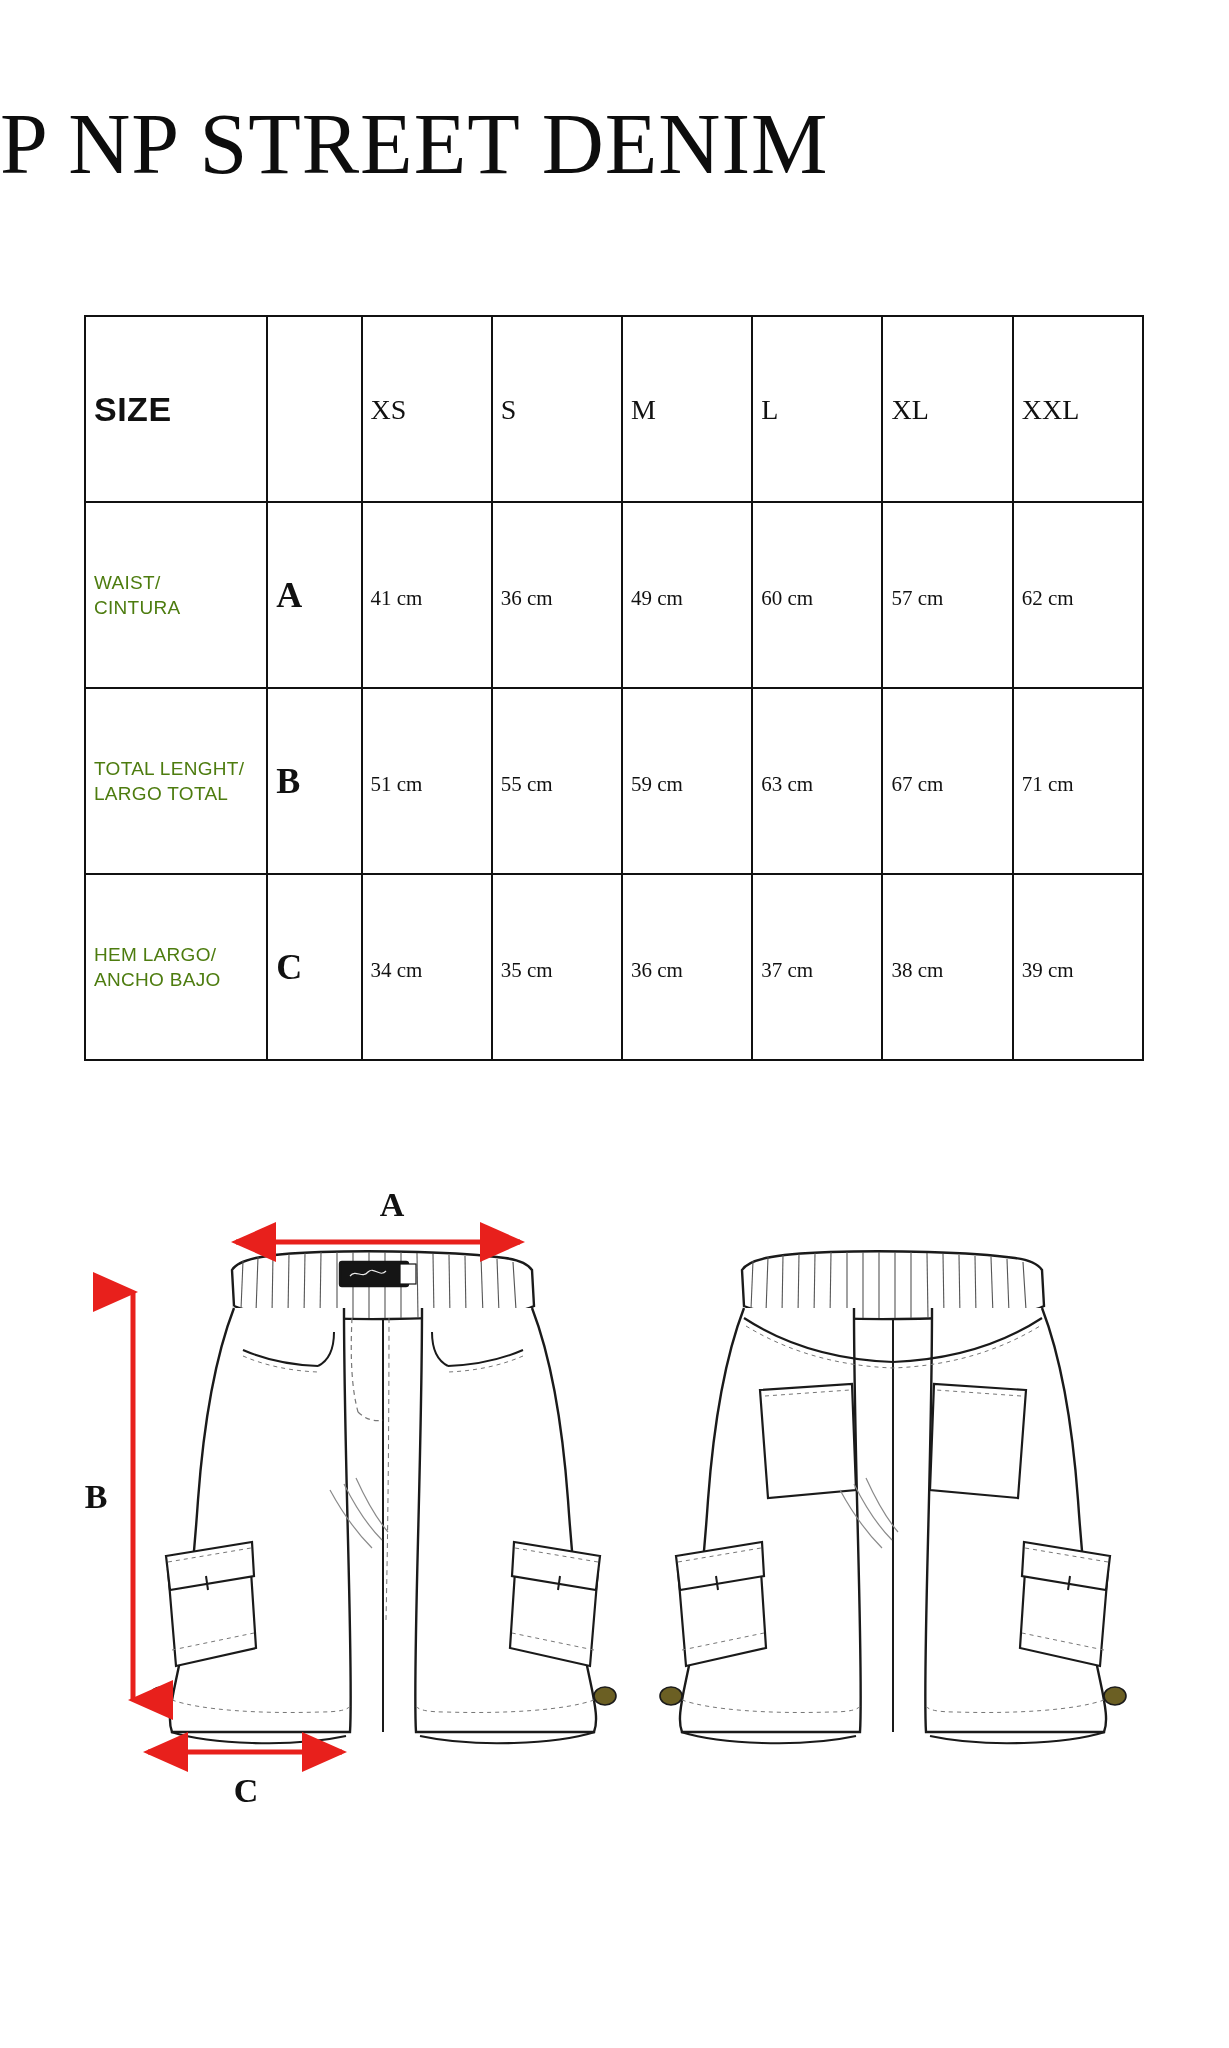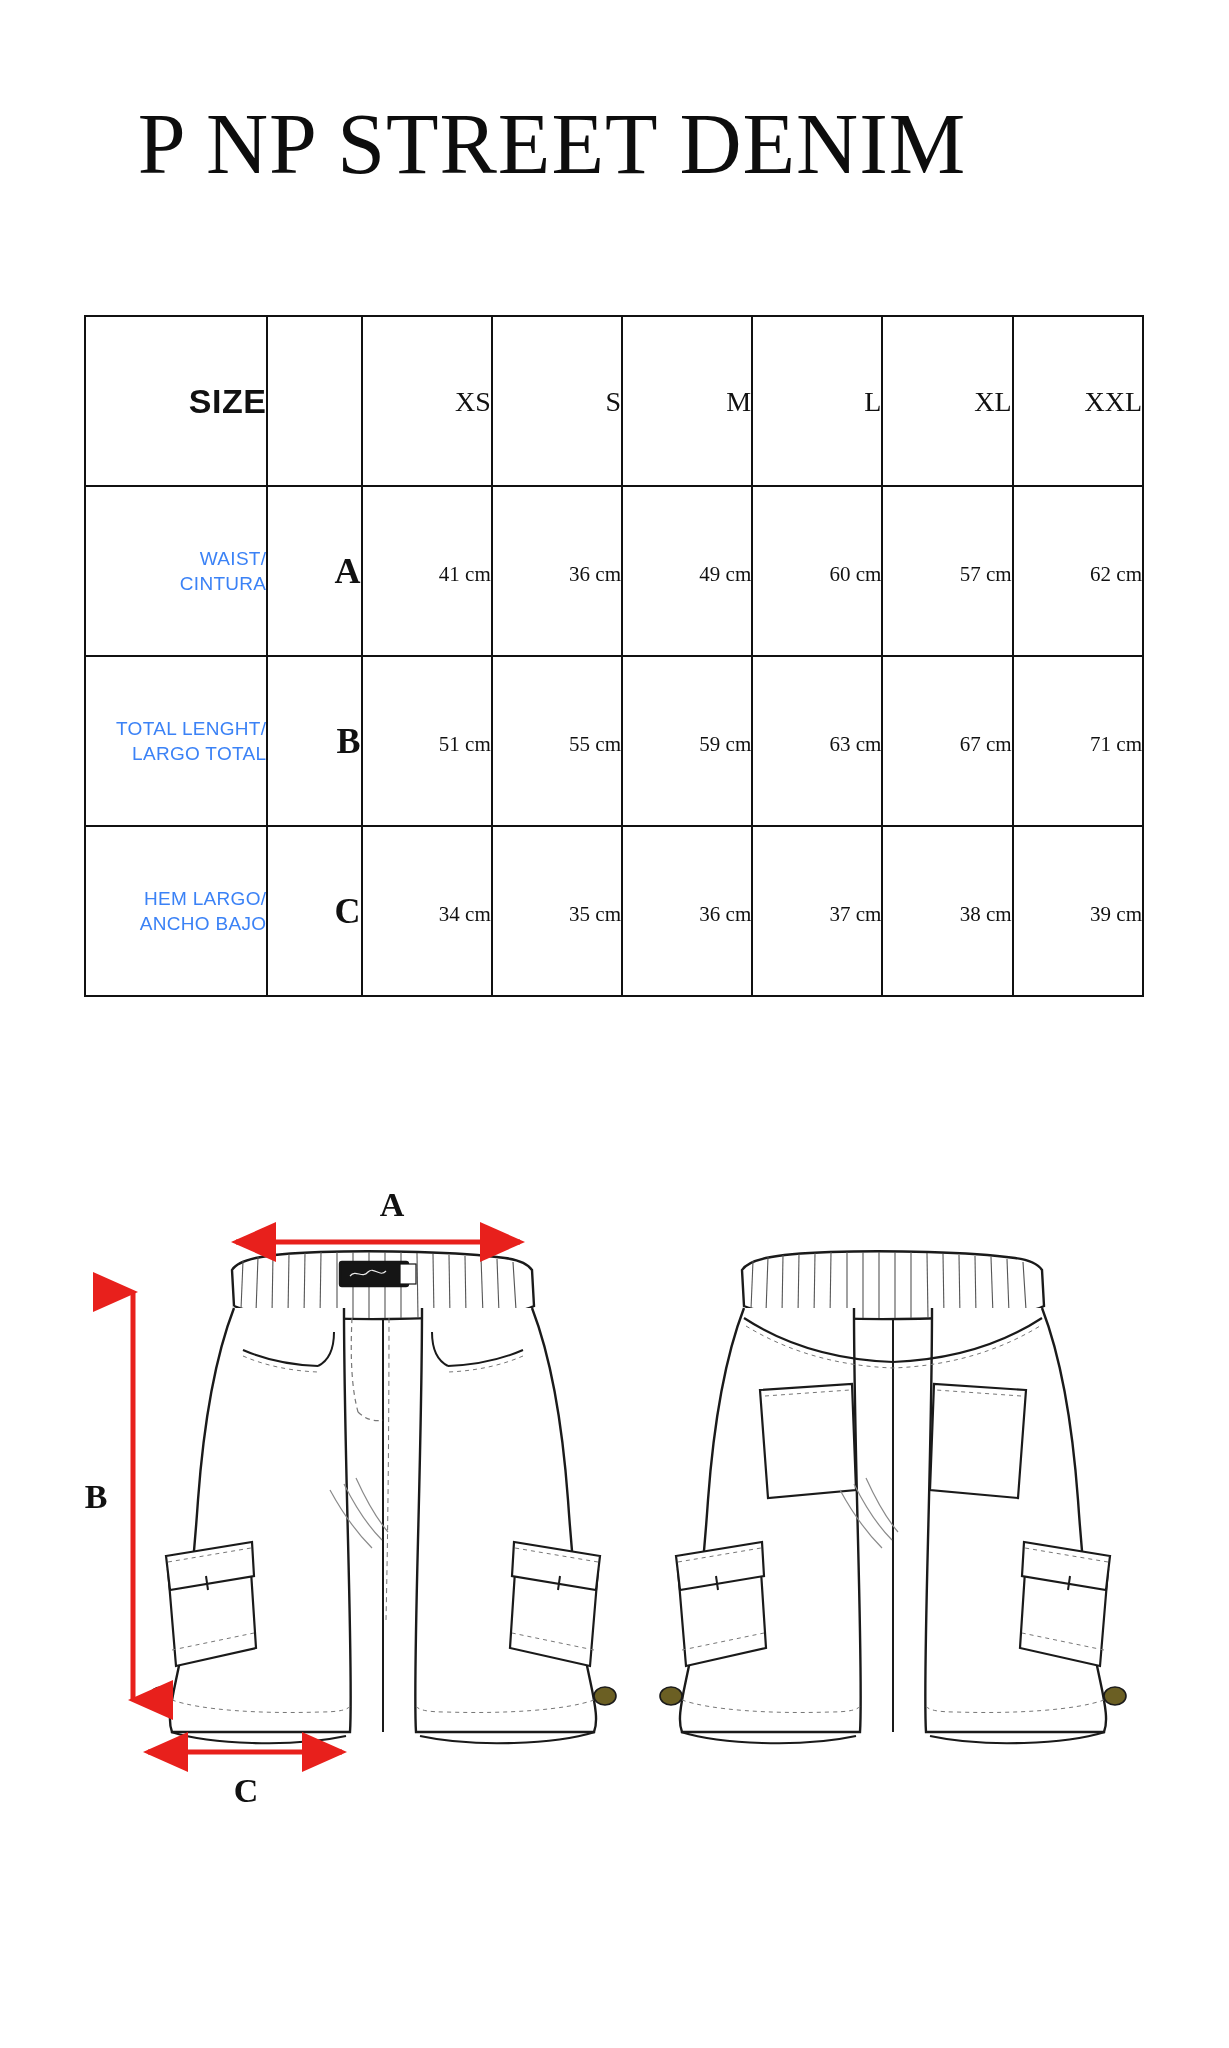--- a/index.html
+++ b/index.html
@@ -15,21 +15,21 @@
     color: #111111;
     overflow: hidden;
   }
 
   
   .title {
     position: absolute;
     top: 96px;
     left: 0;
     width: 1104px;
-    text-align: center;
+    text-align: left;
     font-family: "Liberation Serif", serif;
     font-size: 86px;
     line-height: 96px;
     letter-spacing: 1px;
     color: #0d0d0d;
     white-space: nowrap;
   }
 
   
   .table-wrap {
@@ -38,26 +38,26 @@
     top: 315px;
     width: 1060px;
   }
   table.size-table {
     border-collapse: collapse;
     width: 1060px;
     table-layout: fixed;
   }
   table.size-table td, table.size-table th {
     border: 2px solid #111111;
-    text-align: right;
+    text-align: left;
     vertical-align: middle;
     font-family: "Liberation Serif", serif;
     font-size: 30px;
     color: #111111;
-    padding: 0;
+    padding: 8px;
   }
   .col-label  { width: 182px; }
   .col-key    { width: 94px;  }
   .col-size   { width: 130px; }
 
   .row-head td { height: 168px; }
   .row-data td { height: 168px; }
 
   .size-word {
     font-family: "Liberation Sans", sans-serif;
@@ -68,21 +68,21 @@
   .size-name {
     font-family: "Liberation Serif", serif;
     font-size: 28px;
     font-weight: normal;
   }
   .meas-label {
     font-family: "Liberation Sans", sans-serif;
     font-size: 19px;
     line-height: 25px;
     letter-spacing: 0.3px;
-    color: #3b82f6;
+    color: #4d7c0f;
   }
   .meas-key {
     font-family: "Liberation Serif", serif;
     font-weight: bold;
     font-size: 36px;
   }
   .meas-val {
     font-family: "Liberation Serif", serif;
     font-size: 21px;
   }

